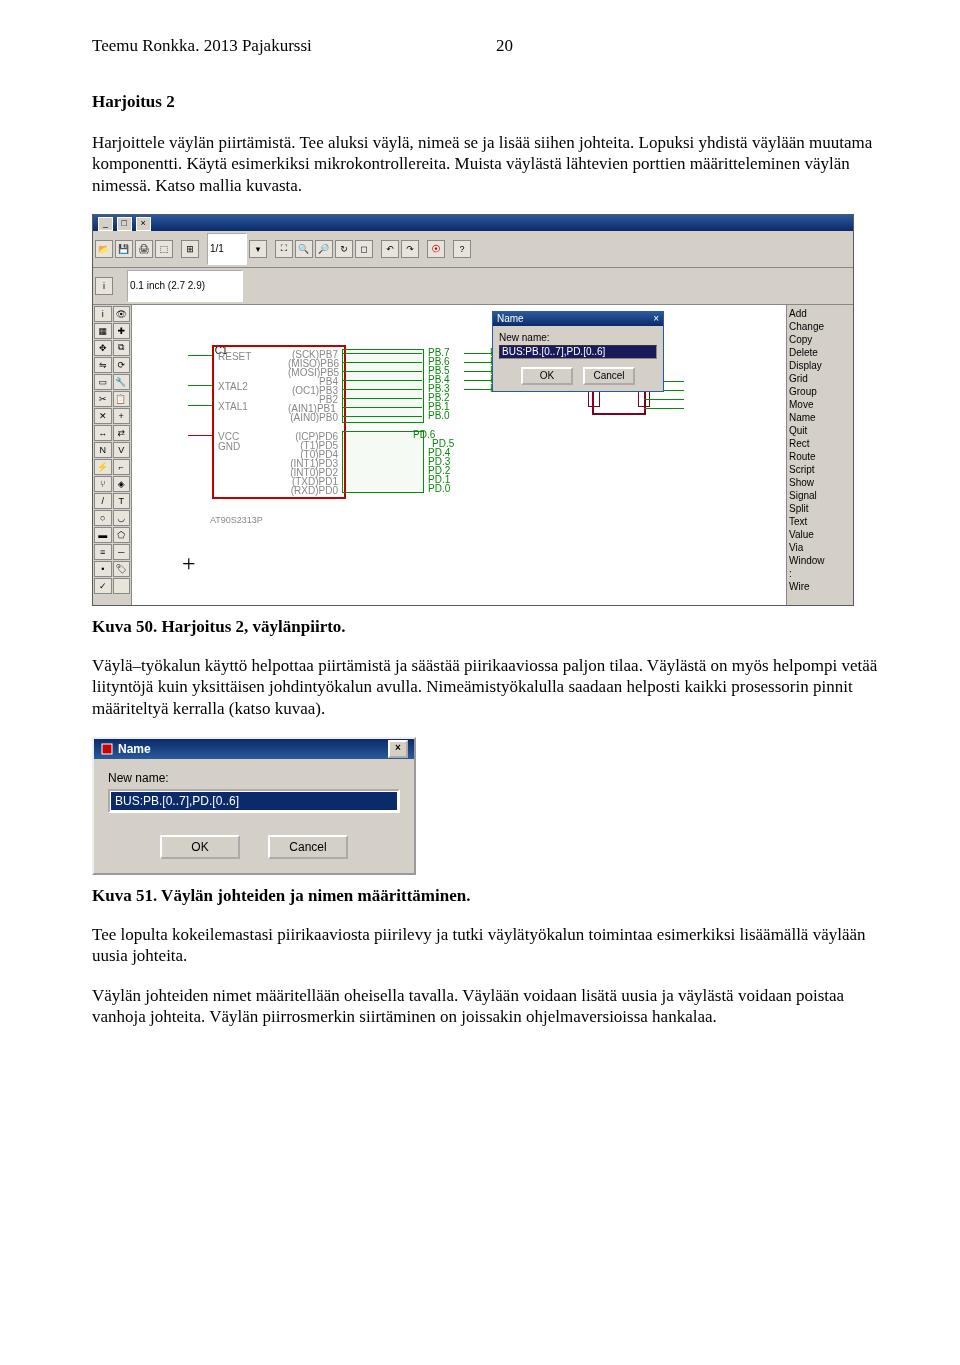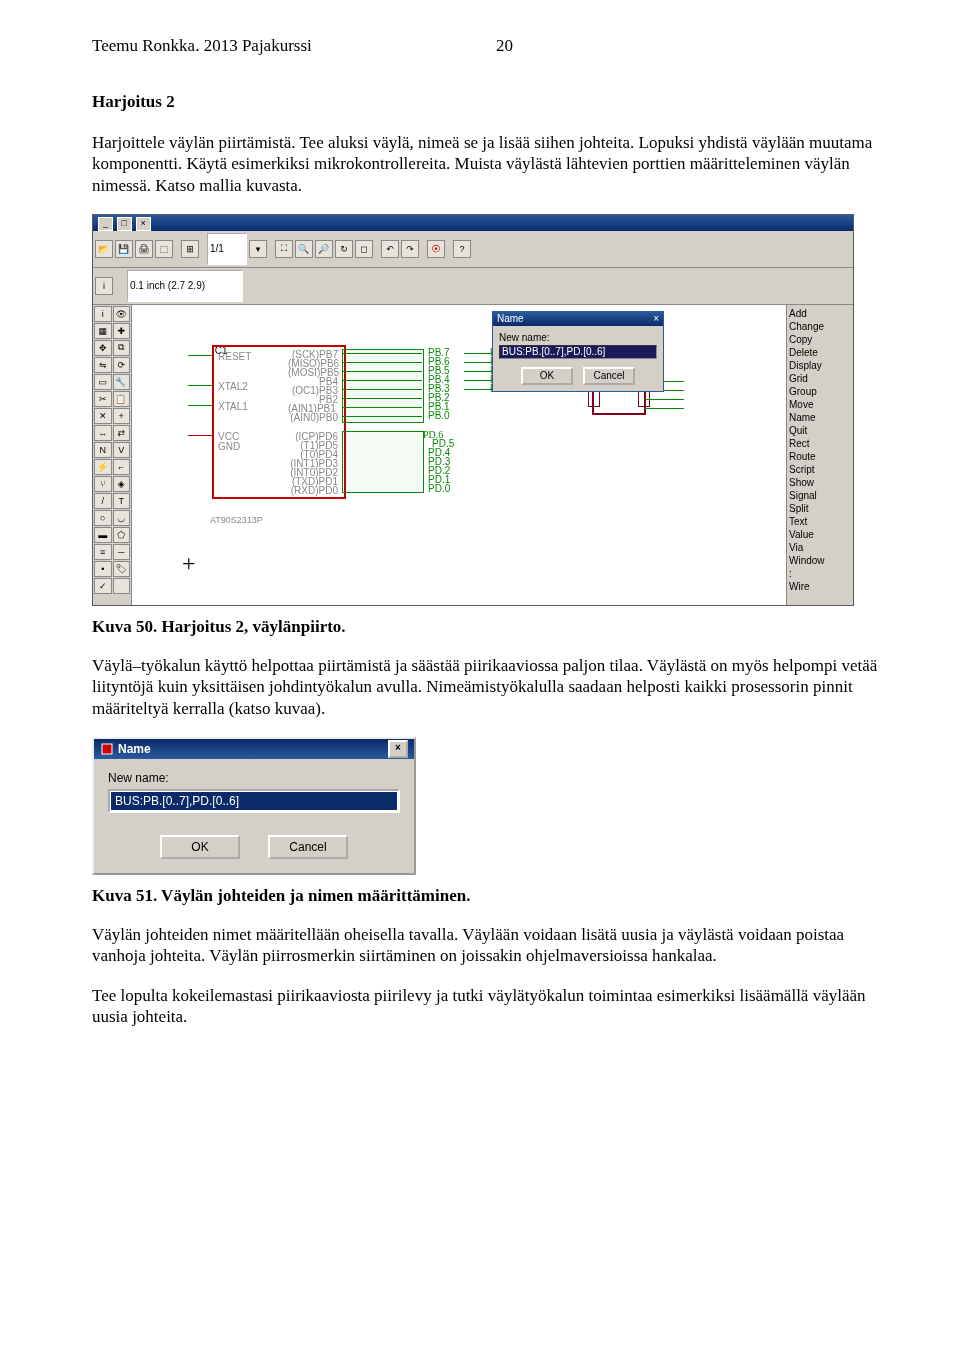--- a/index.html
+++ b/index.html
@@ -323,21 +323,21 @@
 
           <div class="pin-text" style="left:296px;top:42px;">PB.7</div>
           <div class="pin-text" style="left:296px;top:51px;">PB.6</div>
           <div class="pin-text" style="left:296px;top:60px;">PB.5</div>
           <div class="pin-text" style="left:296px;top:69px;">PB.4</div>
           <div class="pin-text" style="left:296px;top:78px;">PB.3</div>
           <div class="pin-text" style="left:296px;top:87px;">PB.2</div>
           <div class="pin-text" style="left:296px;top:96px;">PB.1</div>
           <div class="pin-text" style="left:296px;top:105px;">PB.0</div>
 
-          <div class="pin-text" style="left:291px;top:124px;font-family:Liberation Serif, serif;">PD.6</div>
+          <div class="pin-text" style="left:281px;top:124px;">PD.6</div>
           <div class="pin-text" style="left:300px;top:133px;">PD.5</div>
           <div class="pin-text" style="left:296px;top:142px;">PD.4</div>
           <div class="pin-text" style="left:296px;top:151px;">PD.3</div>
           <div class="pin-text" style="left:296px;top:160px;">PD.2</div>
           <div class="pin-text" style="left:296px;top:169px;">PD.1</div>
           <div class="pin-text" style="left:296px;top:178px;">PD.0</div>
 
           <div class="pin-text" style="left:358px;top:42px;">PB.7</div>
           <div class="pin-text" style="left:358px;top:51px;">PB.6</div>
           <div class="pin-text" style="left:358px;top:60px;">PB.5</div>
@@ -431,17 +431,17 @@
         <div class="dlg-btns">
           <button>OK</button>
           <button>Cancel</button>
         </div>
       </div>
     </div>
   </div>
 
   <p class="caption">Kuva 51. Väylän johteiden ja nimen määrittäminen.</p>
 
+  <p>Tee lopulta kokeilemastasi piirikaaviosta piirilevy ja tutki väylätyökalun toimintaa esimerkiksi lisäämällä väylään uusia johteita.</p>
+
   <p>Väylän johteiden nimet määritellään oheisella tavalla. Väylään voidaan lisätä uusia ja väylästä voidaan poistaa vanhoja johteita. Väylän piirrosmerkin siirtäminen on joissakin ohjelmaversioissa hankalaa.</p>
 
-  <p>Tee lopulta kokeilemastasi piirikaaviosta piirilevy ja tutki väylätyökalun toimintaa esimerkiksi lisäämällä väylään uusia johteita.</p>
-
 </div>
 
 </body></html>

